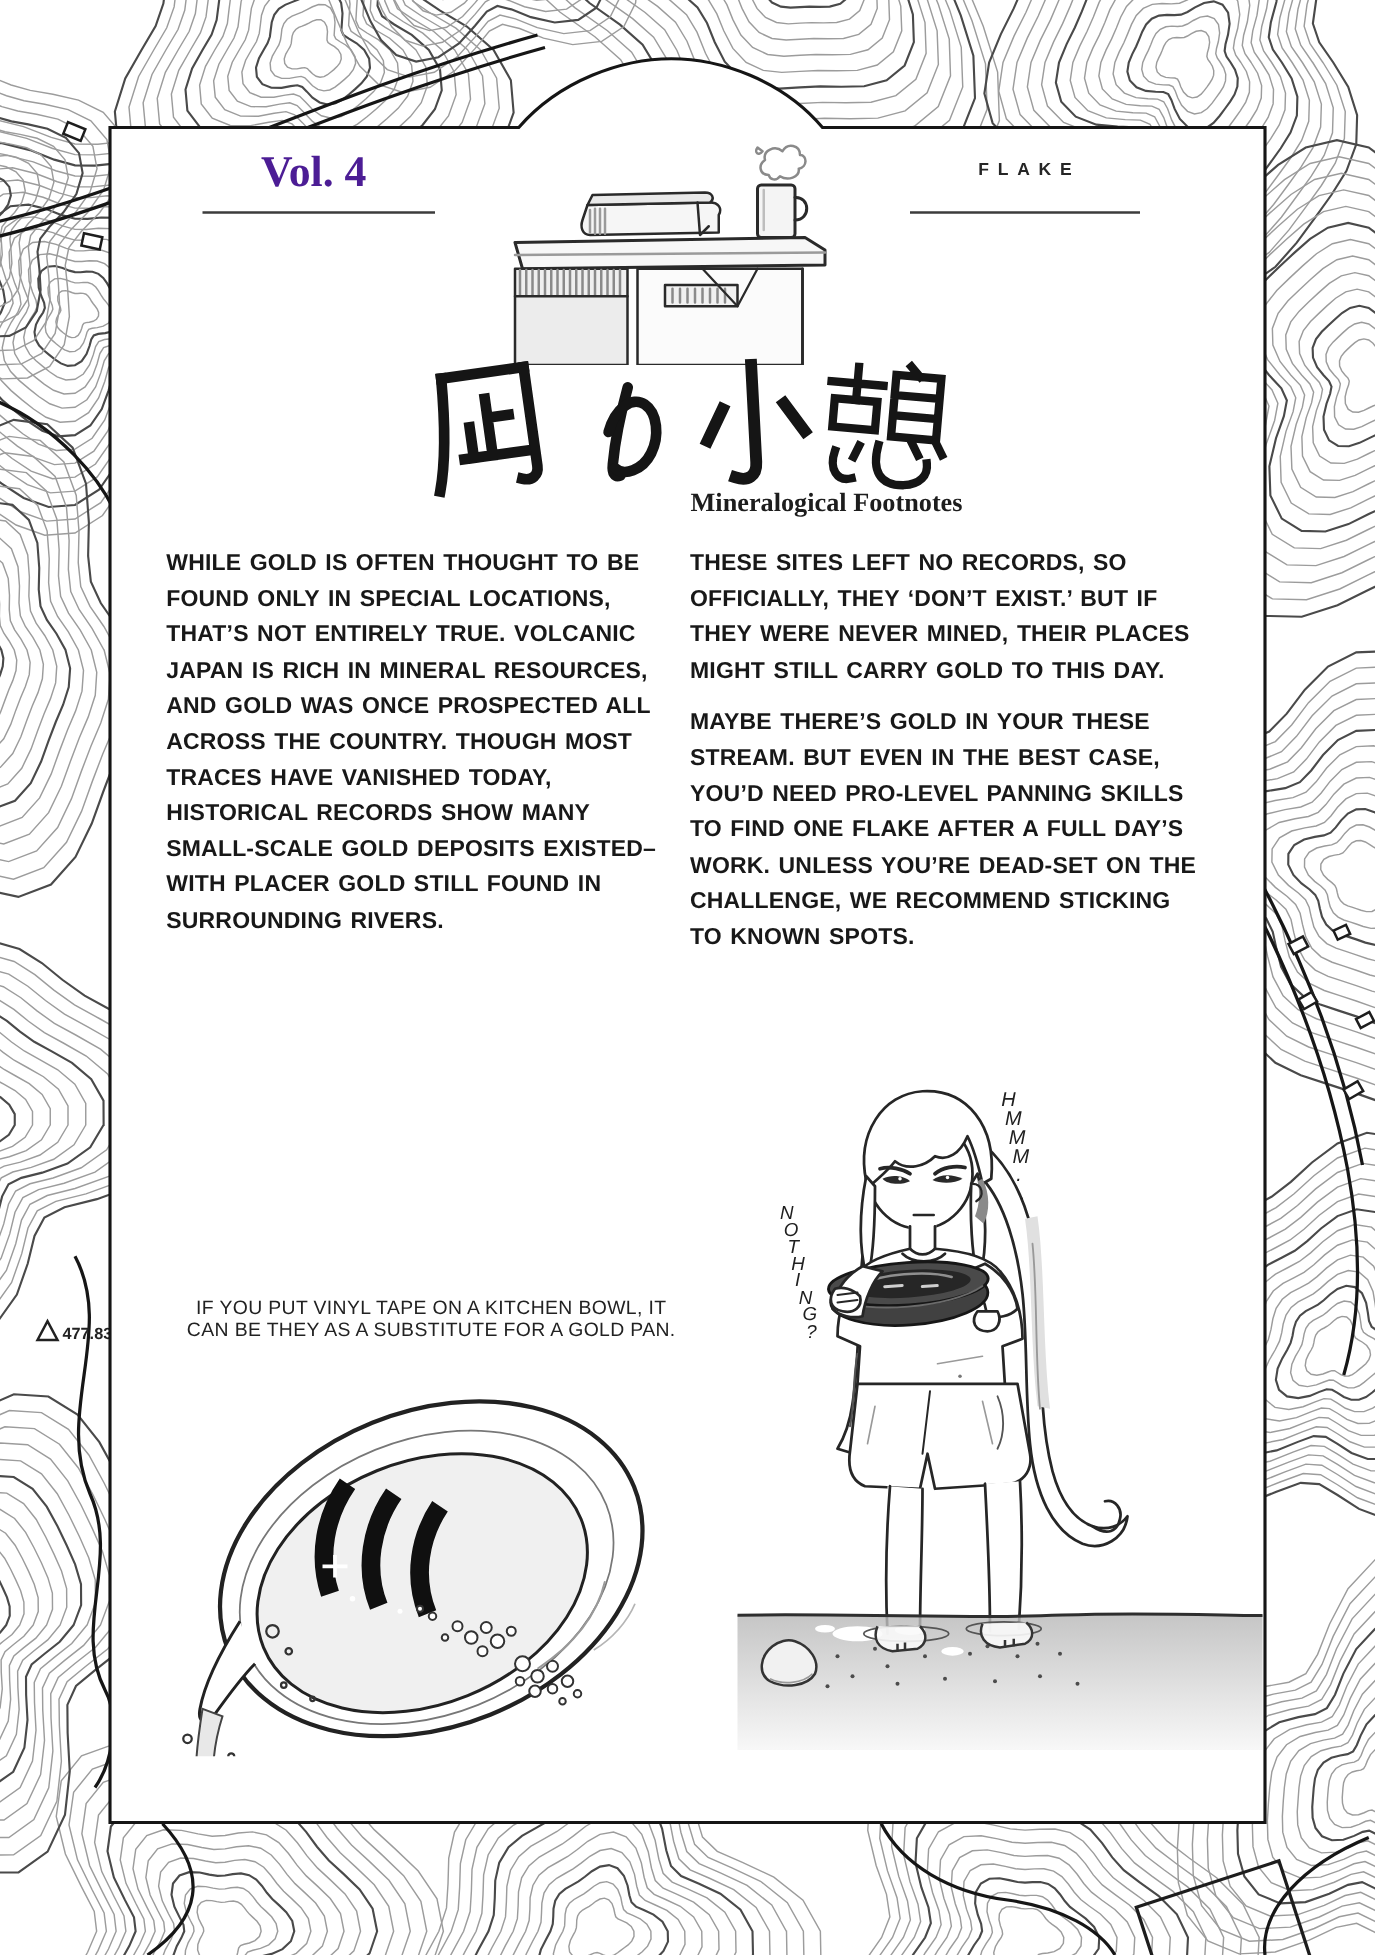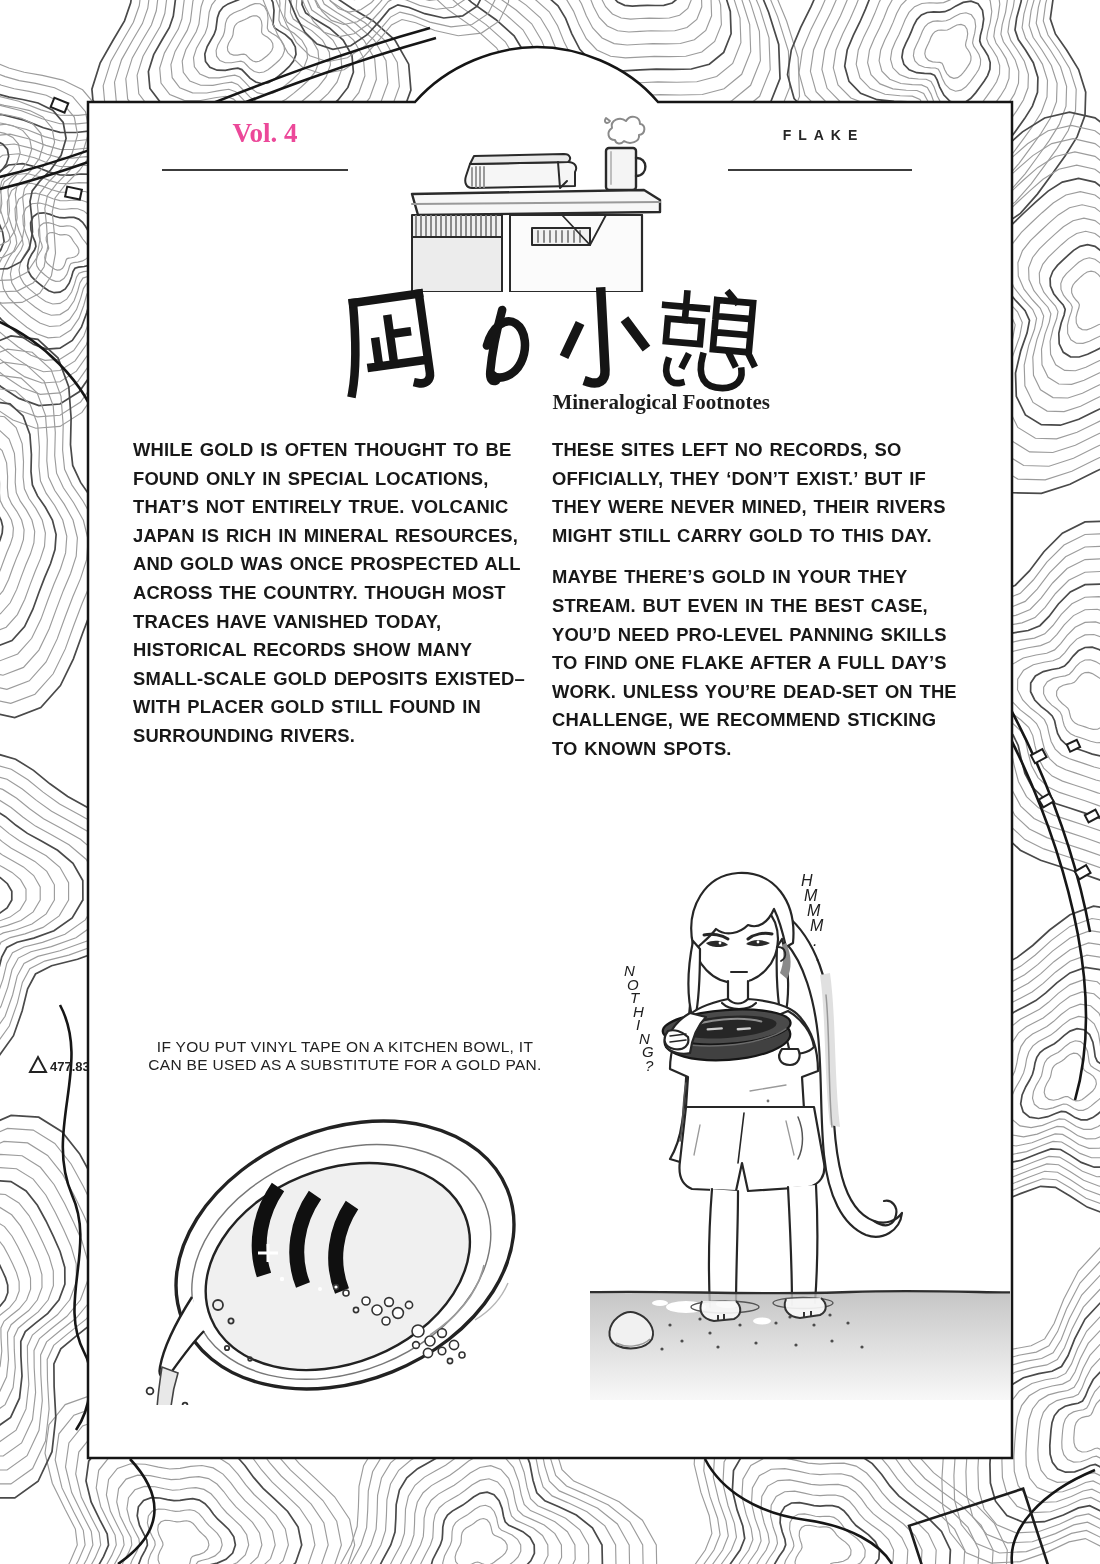--- a/index.html
+++ b/index.html
@@ -2,22 +2,22 @@
 <html><head>
 <meta charset="utf-8">
 <style>
   html,body{margin:0;padding:0;background:#fff;}
   .page{position:relative;width:1100px;height:1564px;background:#ffffff;overflow:hidden;
         font-family:"Liberation Sans",sans-serif;color:#1b1b1b;}
   .abs{position:absolute;}
   svg{display:block;}
   .sr{position:absolute;width:1px;height:1px;overflow:hidden;clip:rect(0 0 0 0);white-space:nowrap;}
 
-  .vol-label{left:160px;top:118px;width:210px;text-align:center;
-    font-family:"Liberation Serif","DejaVu Serif",serif;font-weight:bold;font-size:27px;color:#ec4899;}
+  .vol-label{left:146px;top:118px;width:210px;text-align:center;
+    font-family:"Liberation Serif","DejaVu Serif",serif;font-weight:bold;font-size:35px;color:#4c1d95;}
   .rule{height:0;border-top:2.5px solid #3c3c3c;}
   .rule-left{left:162px;top:169px;width:186px;}
   .rule-right{left:728px;top:169px;width:184px;}
   .column-label{left:720px;top:127px;width:200px;text-align:center;font-size:14px;font-weight:bold;
     letter-spacing:7px;color:#262626;text-indent:7px;}
 
   .subtitle{left:330px;top:390px;width:440px;text-align:right;
     font-family:"Liberation Serif","DejaVu Serif",serif;font-weight:bold;font-size:21px;color:#1d1d1d;}
 
   .col{width:410px;font-weight:bold;font-size:18.4px;line-height:28.6px;
@@ -340,25 +340,25 @@
         </g>
       </g>
     </svg>
   </div>
   <div class="abs subtitle">Mineralogical Footnotes</div>
 
   <div class="abs col col-left">
     <p>WHILE GOLD IS OFTEN THOUGHT TO BE FOUND ONLY IN SPECIAL LOCATIONS, THAT’S NOT ENTIRELY TRUE. VOLCANIC JAPAN IS RICH IN MINERAL RESOURCES, AND GOLD WAS ONCE PROSPECTED ALL ACROSS THE COUNTRY. THOUGH MOST TRACES HAVE VANISHED TODAY, HISTORICAL RECORDS SHOW MANY SMALL-SCALE GOLD DEPOSITS EXISTED–WITH PLACER GOLD STILL FOUND IN SURROUNDING RIVERS.</p>
   </div>
   <div class="abs col col-right">
-    <p>THESE SITES LEFT NO RECORDS, SO OFFICIALLY, THEY ‘DON’T EXIST.’ BUT IF THEY WERE NEVER MINED, THEIR RIVERS MIGHT STILL CARRY GOLD TO THIS DAY.</p>
-    <p>MAYBE THERE’S GOLD IN YOUR THEY STREAM. BUT EVEN IN THE BEST CASE, YOU’D NEED PRO-LEVEL PANNING SKILLS TO FIND ONE FLAKE AFTER A FULL DAY’S WORK. UNLESS YOU’RE DEAD-SET ON THE CHALLENGE, WE RECOMMEND STICKING TO KNOWN SPOTS.</p>
+    <p>THESE SITES LEFT NO RECORDS, SO OFFICIALLY, THEY ‘DON’T EXIST.’ BUT IF THEY WERE NEVER MINED, THEIR PLACES MIGHT STILL CARRY GOLD TO THIS DAY.</p>
+    <p>MAYBE THERE’S GOLD IN YOUR THESE STREAM. BUT EVEN IN THE BEST CASE, YOU’D NEED PRO-LEVEL PANNING SKILLS TO FIND ONE FLAKE AFTER A FULL DAY’S WORK. UNLESS YOU’RE DEAD-SET ON THE CHALLENGE, WE RECOMMEND STICKING TO KNOWN SPOTS.</p>
   </div>
 
-  <div class="abs bowl-caption">IF YOU PUT VINYL TAPE ON A KITCHEN BOWL, IT CAN BE USED AS A SUBSTITUTE FOR A GOLD PAN.</div>
+  <div class="abs bowl-caption">IF YOU PUT VINYL TAPE ON A KITCHEN BOWL, IT CAN BE THEY AS A SUBSTITUTE FOR A GOLD PAN.</div>
 
   <svg class="abs" style="left:130px;top:1105px" width="445" height="300" viewBox="0 0 445 300">
     <g transform="rotate(-22 215 150)">
       <ellipse cx="215" cy="150" rx="175" ry="126" fill="#ffffff" stroke="#222" stroke-width="3.4"></ellipse>
       <ellipse cx="209" cy="155" rx="155" ry="110" fill="none" stroke="#777" stroke-width="1.4"></ellipse>
       <ellipse cx="204" cy="158" rx="137" ry="97" fill="#f0f0f0" stroke="#222" stroke-width="2.4"></ellipse>
     </g>
     <path fill="#ffffff" stroke="#222" stroke-width="2.4" d="M62 192 C48 214 34 240 30 262 C28 272 34 276 40 269 C50 255 62 238 74 226"></path>
     <path fill="#e8e8e8" stroke="#444" stroke-width="1.6" d="M32 262 C28 288 24 316 29 342 L43 342 C38 316 41 290 48 268 Z"></path>
     <g fill="none" stroke="#333" stroke-width="1.8">

